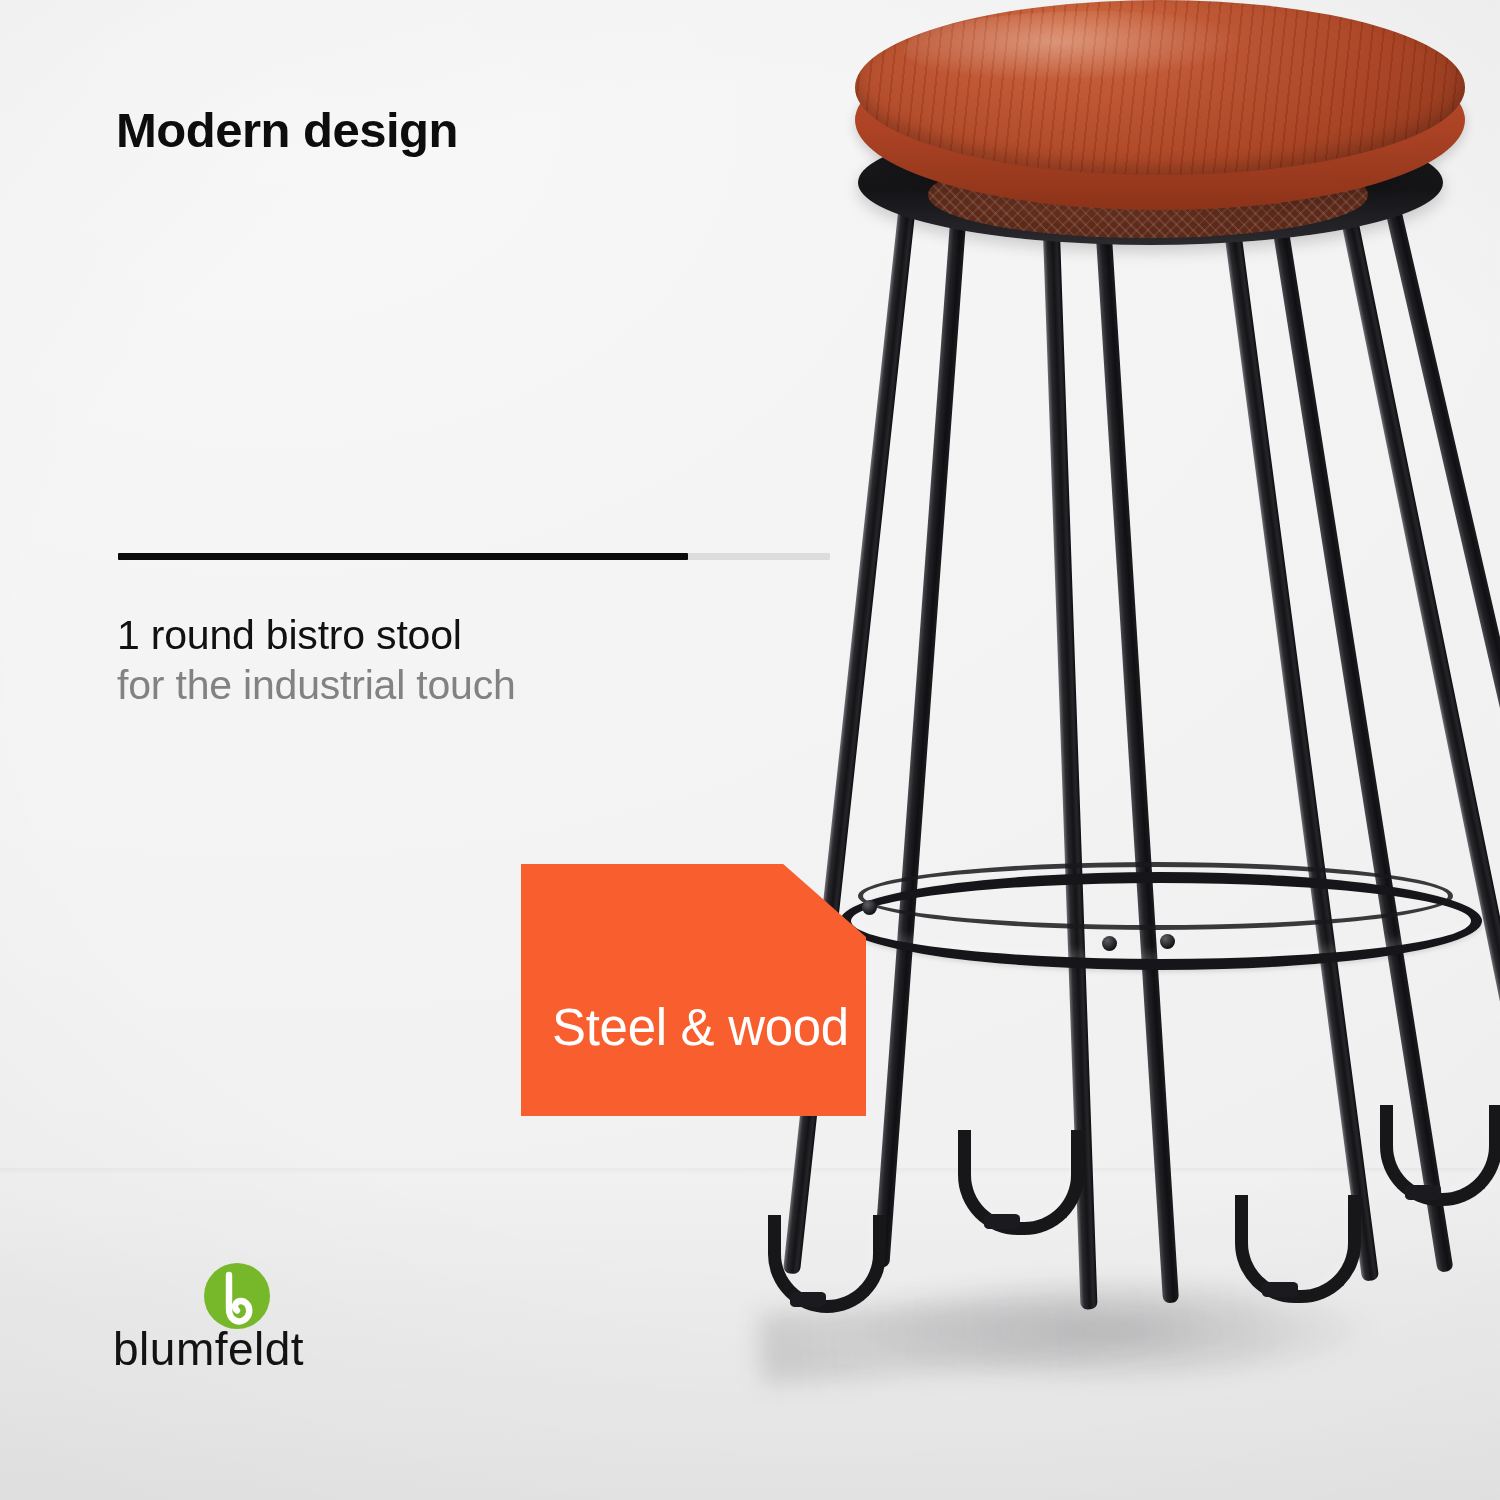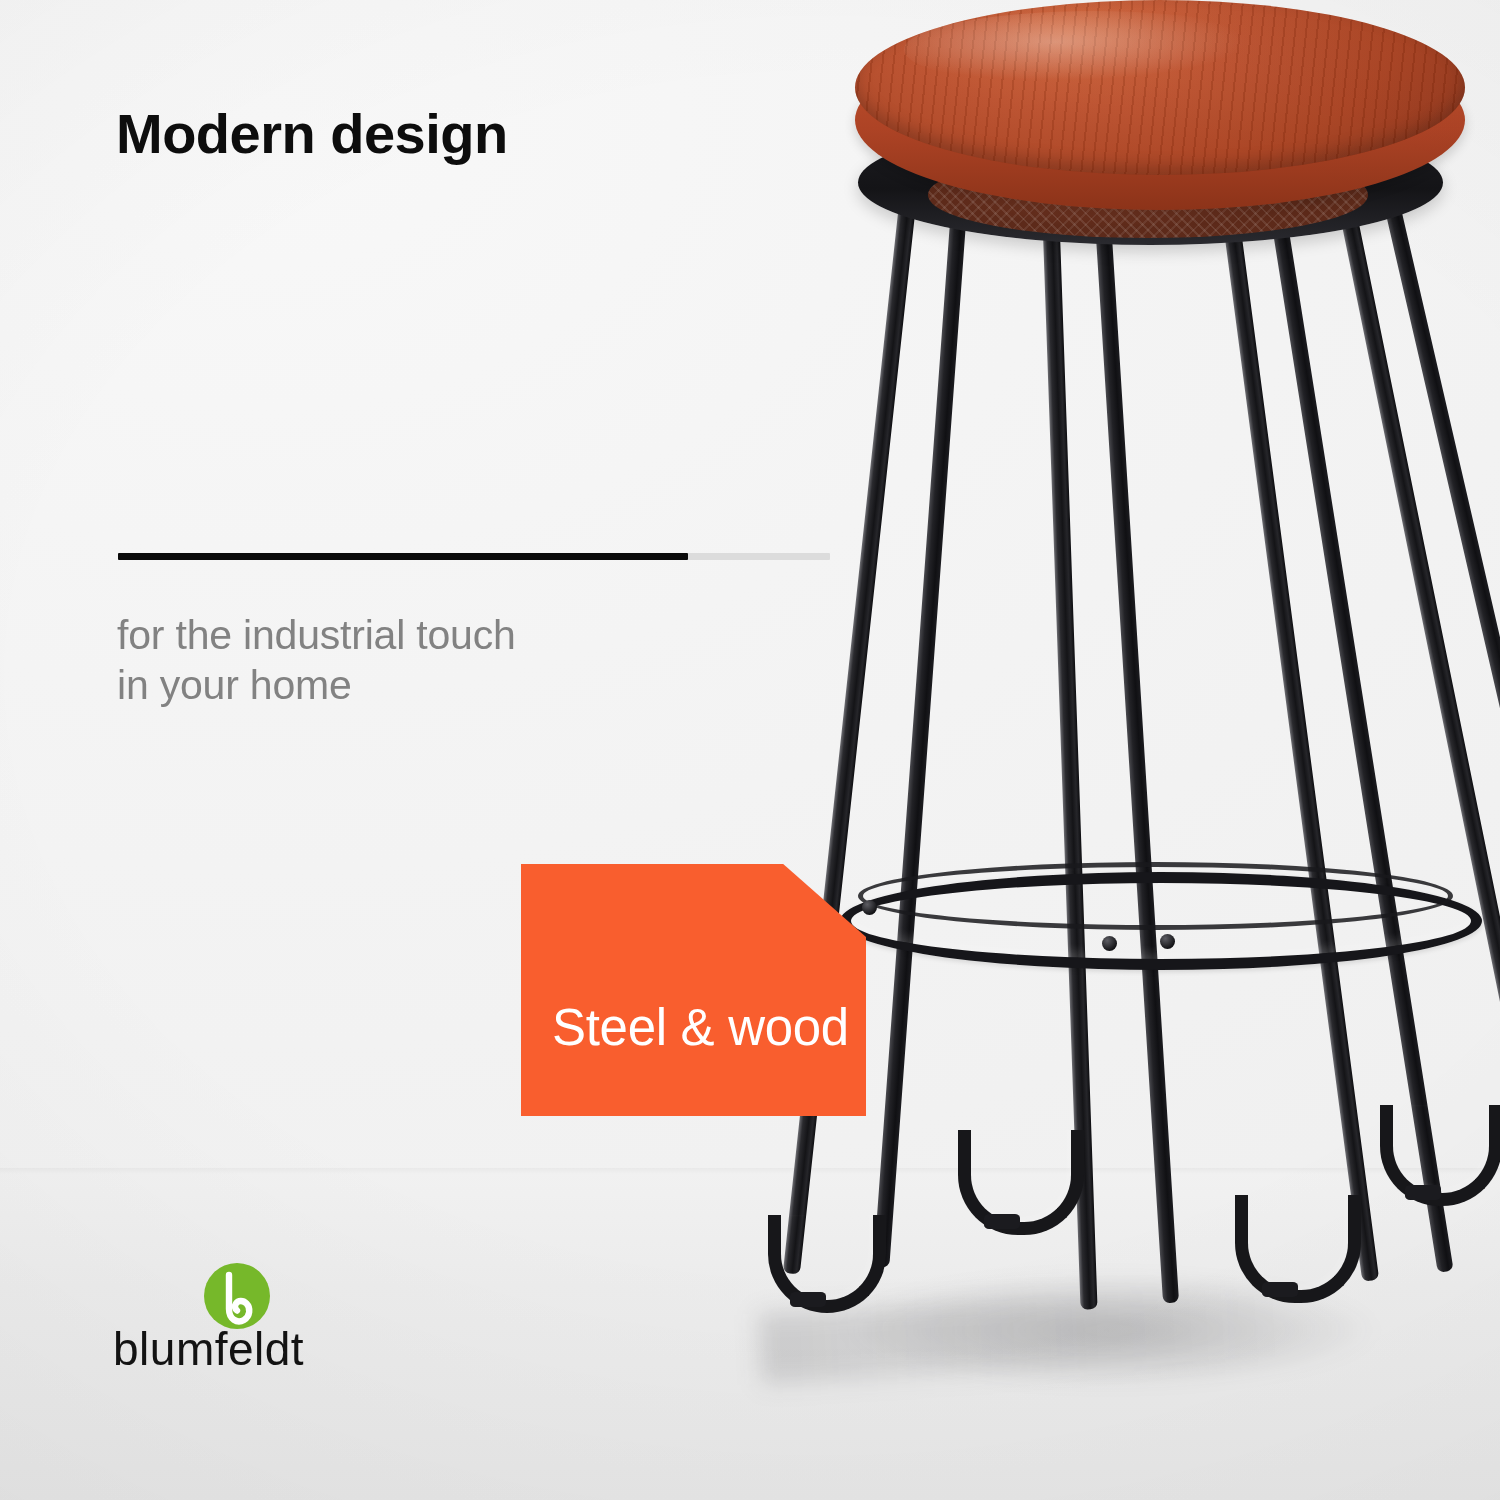--- a/index.html
+++ b/index.html
@@ -193,21 +193,21 @@
     height: 44%;
     border-radius: 50%;
     background: radial-gradient(50% 50% at 40% 40%, rgba(255,255,255,0.30), rgba(255,255,255,0));
   }
 
   
   .headline {
     position: absolute;
     left: 116px;
     top: 105px;
-    font-size: 56px;
+    font-size: 49px;
     font-weight: 700;
     letter-spacing: -0.5px;
     color: #0d0d0d;
     line-height: 1.05;
     white-space: nowrap;
     text-align: center;
   }
   .rule {
     position: absolute;
     left: 118px;
@@ -342,22 +342,22 @@
 
   <div class="bg-vignette"></div>
 
   <div class="headline">Modern design</div>
 
   <div class="rule">
     <div class="rule-fill" style="width: 80%;"></div>
   </div>
 
   <div class="subcopy">
+    <span class="lead">1 round bistro stool</span>
     <span class="muted">for the industrial touch</span>
-    <span class="muted">in your home</span>
   </div>
 
   <div class="badge">
     <div class="badge-label">Steel &amp; wood</div>
   </div>
 
   <div class="logo">
     <div class="logo-mark">
       <svg viewBox="0 0 68 68" width="68" height="68" aria-hidden="true">
         <circle cx="34" cy="34" r="33" fill="#76b82a"></circle>

